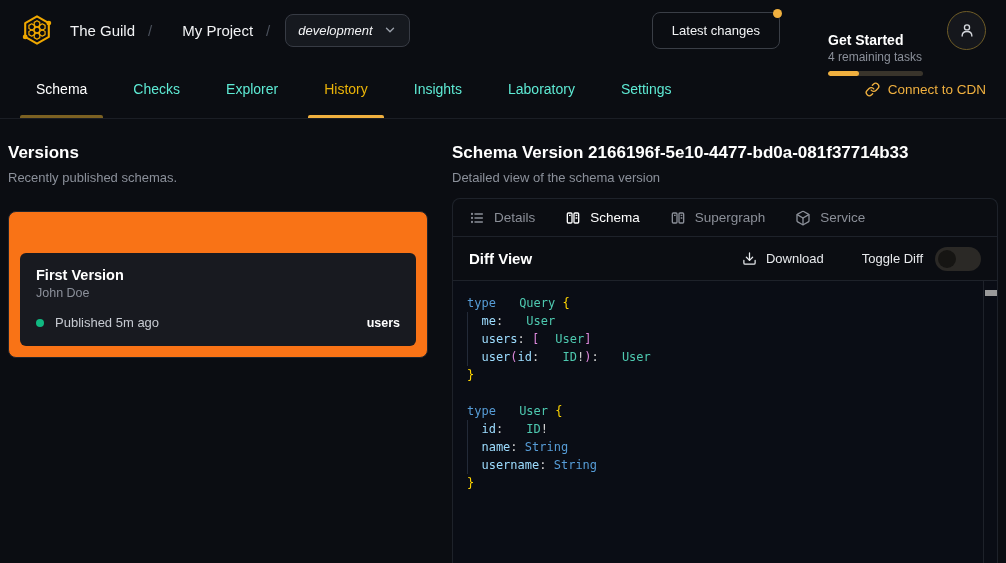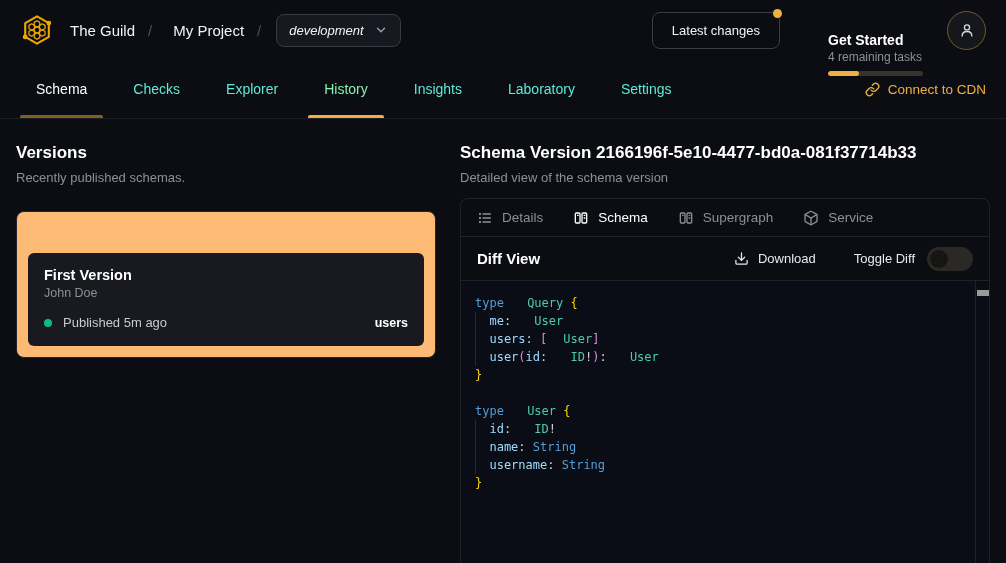--- a/index.html
+++ b/index.html
@@ -46,37 +46,37 @@
   .nav-tabs { display:flex; align-items:stretch; }
   .nav-tab {
     display:flex; align-items:center; padding:0 16px; margin-right:14px;
     font-size:14px; color:#5eead4; cursor:pointer; position:relative;
   }
   .nav-tab.underline-dim::after, .nav-tab.active::after {
     content:""; position:absolute; left:0; right:0; bottom:0; height:3px; border-radius:2px 2px 0 0;
   }
   .nav-tab.underline-dim { color:#ffffff; }
   .nav-tab.underline-dim::after { background:#7c6122; }
-  .nav-tab.active { color:#86efac; }
+  .nav-tab.active { color:#eab308; }
   .nav-tab.active::after { background:#f0b03f; }
   .connect-cdn {
     margin-left:auto; display:flex; align-items:center; gap:8px;
     color:#f0b03f; font-size:13.5px; font-weight:500; cursor:pointer;
   }
 
   
-  .main { display:flex; padding:0 16px; gap:24px; height:444px; }
+  .main { display:flex; padding:0 8px; gap:24px; height:444px; }
   .left-col { width:420px; flex:0 0 auto; }
   .right-col { flex:1; min-width:0; display:flex; flex-direction:column; }
 
   .panel-title { margin-top:24px; font-size:17px; font-weight:700; color:#ffffff; }
   .panel-sub { margin-top:7px; font-size:13px; color:#8b909a; }
 
   .versions-card {
-    margin-top:26px; background:#fdba74; border:1px solid #20242c; border-radius:8px;
+    margin-top:26px; background:#f97316; border:1px solid #20242c; border-radius:8px;
     padding:11px; padding-top:41px;
   }
   .version-item { background:#181a20; border-radius:6px; padding:14px 16px 16px; cursor:pointer; }
   .vi-name { font-size:14.5px; font-weight:600; color:#ffffff; }
   .vi-author { font-size:12.5px; color:#8b909a; margin-top:3px; }
   .vi-row { display:flex; align-items:center; margin-top:15px; }
   .vi-dot { width:8px; height:8px; border-radius:50%; background:#10b981; margin-right:11px; }
   .vi-status { font-size:13px; color:#c6cad1; }
   .vi-badge { margin-left:auto; font-size:12.5px; font-weight:700; color:#ffffff; }
 
@@ -132,21 +132,21 @@
       <use href="#hx" transform="translate(18,11.6)"></use>
       <use href="#hx" transform="translate(23.6,14.8)"></use>
       <use href="#hx" transform="translate(23.6,21.2)"></use>
       <use href="#hx" transform="translate(18,24.4)"></use>
       <use href="#hx" transform="translate(12.4,21.2)"></use>
       <use href="#hx" transform="translate(12.4,14.8)"></use>
     </g>
   </svg>
   <span class="crumb">The Guild</span>
   <span class="crumb-sep">/</span>
-  <span class="crumb" style="margin-left:8px">My Project</span>
+  <span class="crumb" style="margin-left:17px">My Project</span>
   <span class="crumb-sep">/</span>
   <div class="target-select">
     <span>development</span>
     <svg class="chev" width="14" height="14" viewBox="0 0 24 24" fill="none" stroke="currentColor" stroke-width="2.4" stroke-linecap="round" stroke-linejoin="round">
         <polyline points="6 9 12 15 18 9"></polyline>
       </svg>
   </div>
 
   <div class="header-right">
     <button class="latest-btn">

